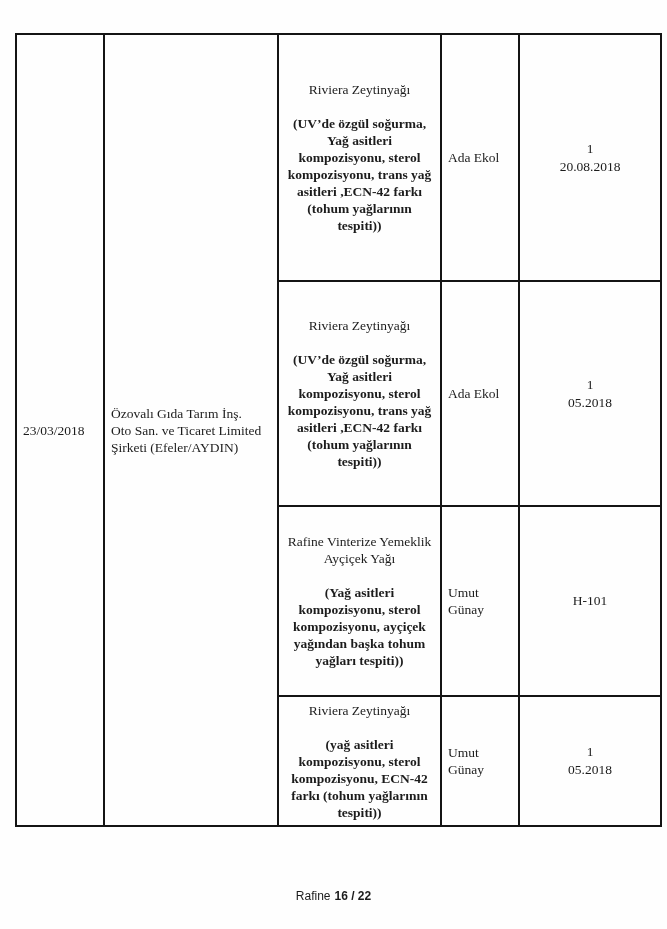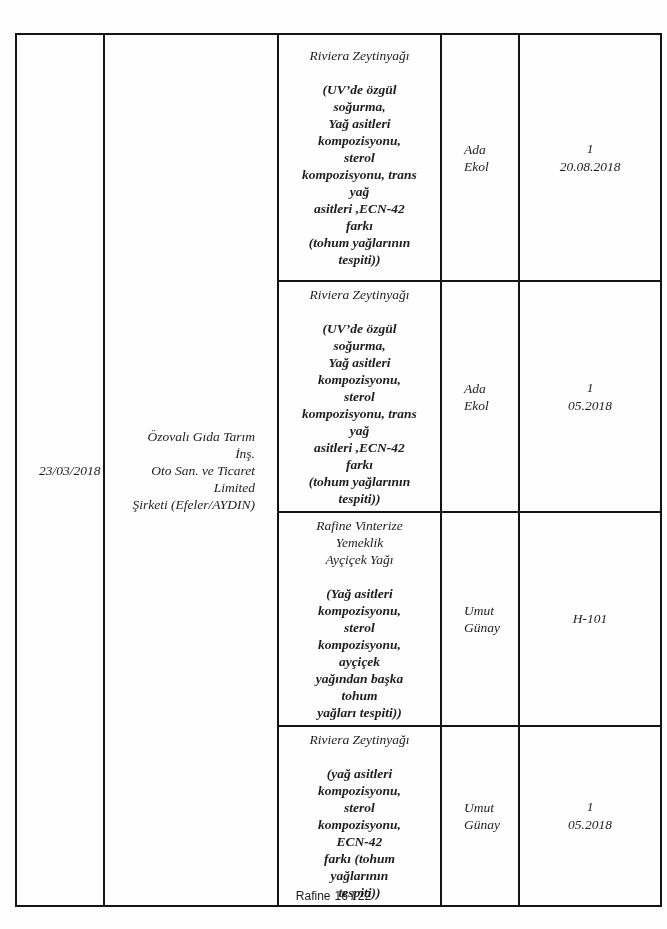--- a/index.html
+++ b/index.html
@@ -20,30 +20,29 @@
     left: 15px; top: 33px;
     width: 645px;
     border-collapse: collapse;
     table-layout: fixed;
   }
   table.grid td {
     border: 2px solid #141414;
     vertical-align: middle;
     font-size: 13.5px;
     line-height: 17px;
-    padding: 4px 22px;
+    padding: 4px 6px;
     overflow: hidden;
-    font-style: italic;
   }
   td.c-date {
-    text-align: right;
+    text-align: left;
     width: 88px;
   }
   td.c-company {
-    text-align: right;
+    text-align: left;
     width: 174px;
     padding-left: 9px;
     padding-right: 4px;
   }
   td.c-company span { white-space: pre-line; }
   td.c-product {
     text-align: center;
     width: 163px;
   }
   td.c-analyst {
@@ -63,21 +62,21 @@
   tr.r4 td { height: 120px; }
   .footer {
     position: absolute;
     left: 0; top: 889px;
     width: 667px;
     text-align: center;
     font-family: "Liberation Sans", sans-serif;
     font-size: 12px;
     color: #1c1c1c;
   }
-  .footer .pagenum { font-weight: normal; margin-left: 4px; }
+  .footer .pagenum { font-weight: bold; margin-left: 4px; }
 </style>
 </head>
 <body>
 
 <div class="page">
 
   <table class="grid">
     <colgroup>
       <col style="width:88px">
       <col style="width:174px">

